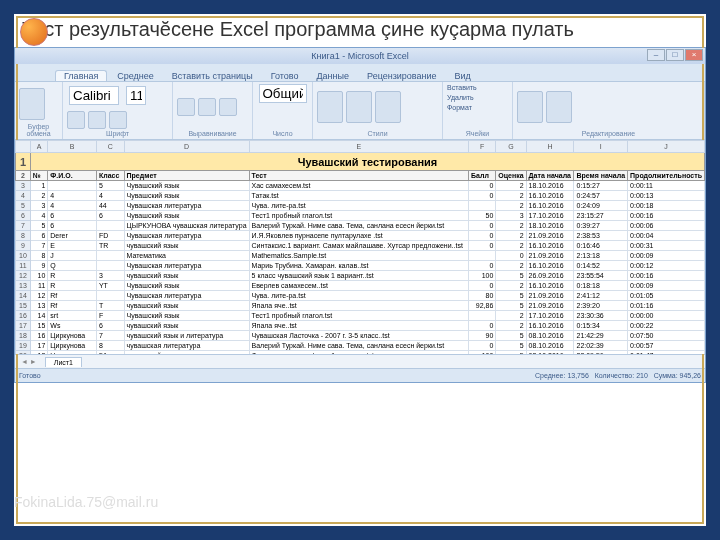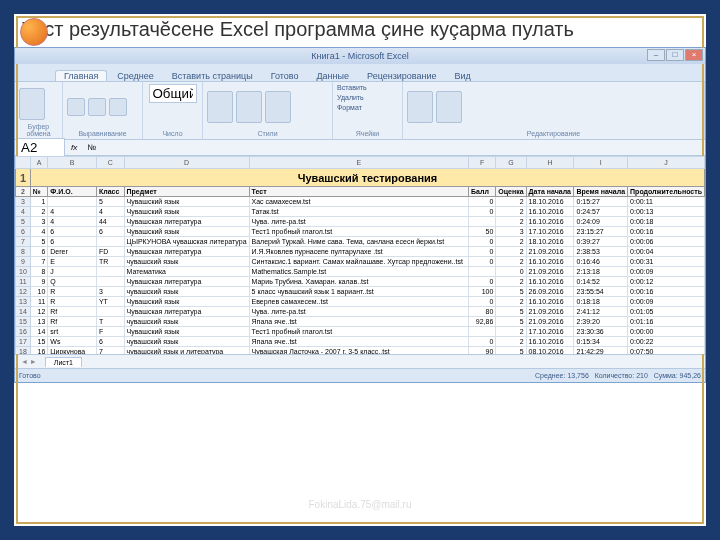--- a/index.html
+++ b/index.html
@@ -28,21 +28,21 @@
   .grid-area { flex: 1; overflow: auto; background: #fff; position: relative; }
   table.sheet { border-collapse: collapse; font-size: 7px; width: 100%; }
   .colhdr th { background: #e8eef6; border: 1px solid #c7d4e5; font-weight: normal; color: #555; height: 12px; font-size: 7px; }
   .rowhdr { background: #e8eef6; border: 1px solid #c7d4e5; text-align: center; width: 16px; color: #555; }
   td.cell { border: 1px solid #d6dfea; padding: 0 2px; height: 10px; white-space: nowrap; overflow: hidden; }
   .result-title td { background: #ffe9a8; text-align: center; font-weight: bold; font-size: 11px; height: 18px; border: 1px solid #999; }
   .hdr-row td { background: #f5f5f5; font-weight: bold; border: 1px solid #999; }
   .status-bar { height: 14px; background: #dbe7f4; border-top: 1px solid #b5c9e0; display: flex; align-items: center; font-size: 7px; color: #3b5a88; padding: 0 4px; justify-content: space-between; }
   .sheet-tabs { height: 14px; background: #eef3f9; display: flex; align-items: center; font-size: 7px; border-top: 1px solid #b5c9e0; }
   .stab { padding: 1px 8px; background: #fff; border: 1px solid #b5c9e0; border-bottom: none; margin-left: 2px; }
-  .footer { position: absolute; bottom: 16px; left: 0; right: 0; text-align: center; font-size: 10px; color: #ddd; }
+  .footer { position: absolute; bottom: 16px; left: 0; right: 0; text-align: left; font-size: 14px; color: #ddd; }
 </style>
 </head>
 <body>
 
 <div class="frame">
   <div class="gold-line"></div>
 
   <div class="title-bar">Тест результачĕсене Excel программа çине куçарма пулать</div>
 
   <div class="excel-window">
@@ -67,20 +67,30 @@
       <div class="rtab">Вид</div>
     </div>
 
     <div class="ribbon">
       <div class="rgroup" style="width:48px;">
         <div class="rgroup-body">
             <div class="ricon big"></div>
           </div>
         <div class="rgroup-label">Буфер обмена</div>
       </div>
+      <div class="rgroup" style="width:110px;">
+        <div class="rgroup-body" style="flex-wrap:wrap;">
+          <input class="namebox" style="width: 50px;" value="Calibri">
+          <input class="namebox" style="width: 20px;" value="11">
+          <div class="ricon"></div>
+          <div class="ricon"></div>
+          <div class="ricon"></div>
+        </div>
+        <div class="rgroup-label">Шрифт</div>
+      </div>
       <div class="rgroup" style="width:80px;">
         <div class="rgroup-body" style="flex-wrap:wrap;">
           <div class="ricon"></div>
           <div class="ricon"></div>
           <div class="ricon"></div>
         </div>
         <div class="rgroup-label">Выравнивание</div>
       </div>
       <div class="rgroup" style="width:60px;">
         <div class="rgroup-body" style="flex-direction:column;">
@@ -106,25 +116,20 @@
       </div>
       <div class="rgroup" style="flex:1;">
         <div class="rgroup-body">
           <div class="ricon big"></div>
           <div class="ricon big"></div>
         </div>
         <div class="rgroup-label">Редактирование</div>
       </div>
     </div>
 
-    <div class="formula-bar">
-      <input class="namebox" value="A2" style="">
-      <span class="fx">fx</span>
-      <span style="padding-left:6px;">№</span>
-    </div>
 
     <div class="grid-area">
       <table class="sheet" id="sheet">
           <tbody>
             <tr class="colhdr">
               <th style="width:16px"></th>
               <th style="width:18px">A</th>
               <th style="width:50px">B</th>
               <th style="width:28px">C</th>
               <th style="width:110px">D</th>

